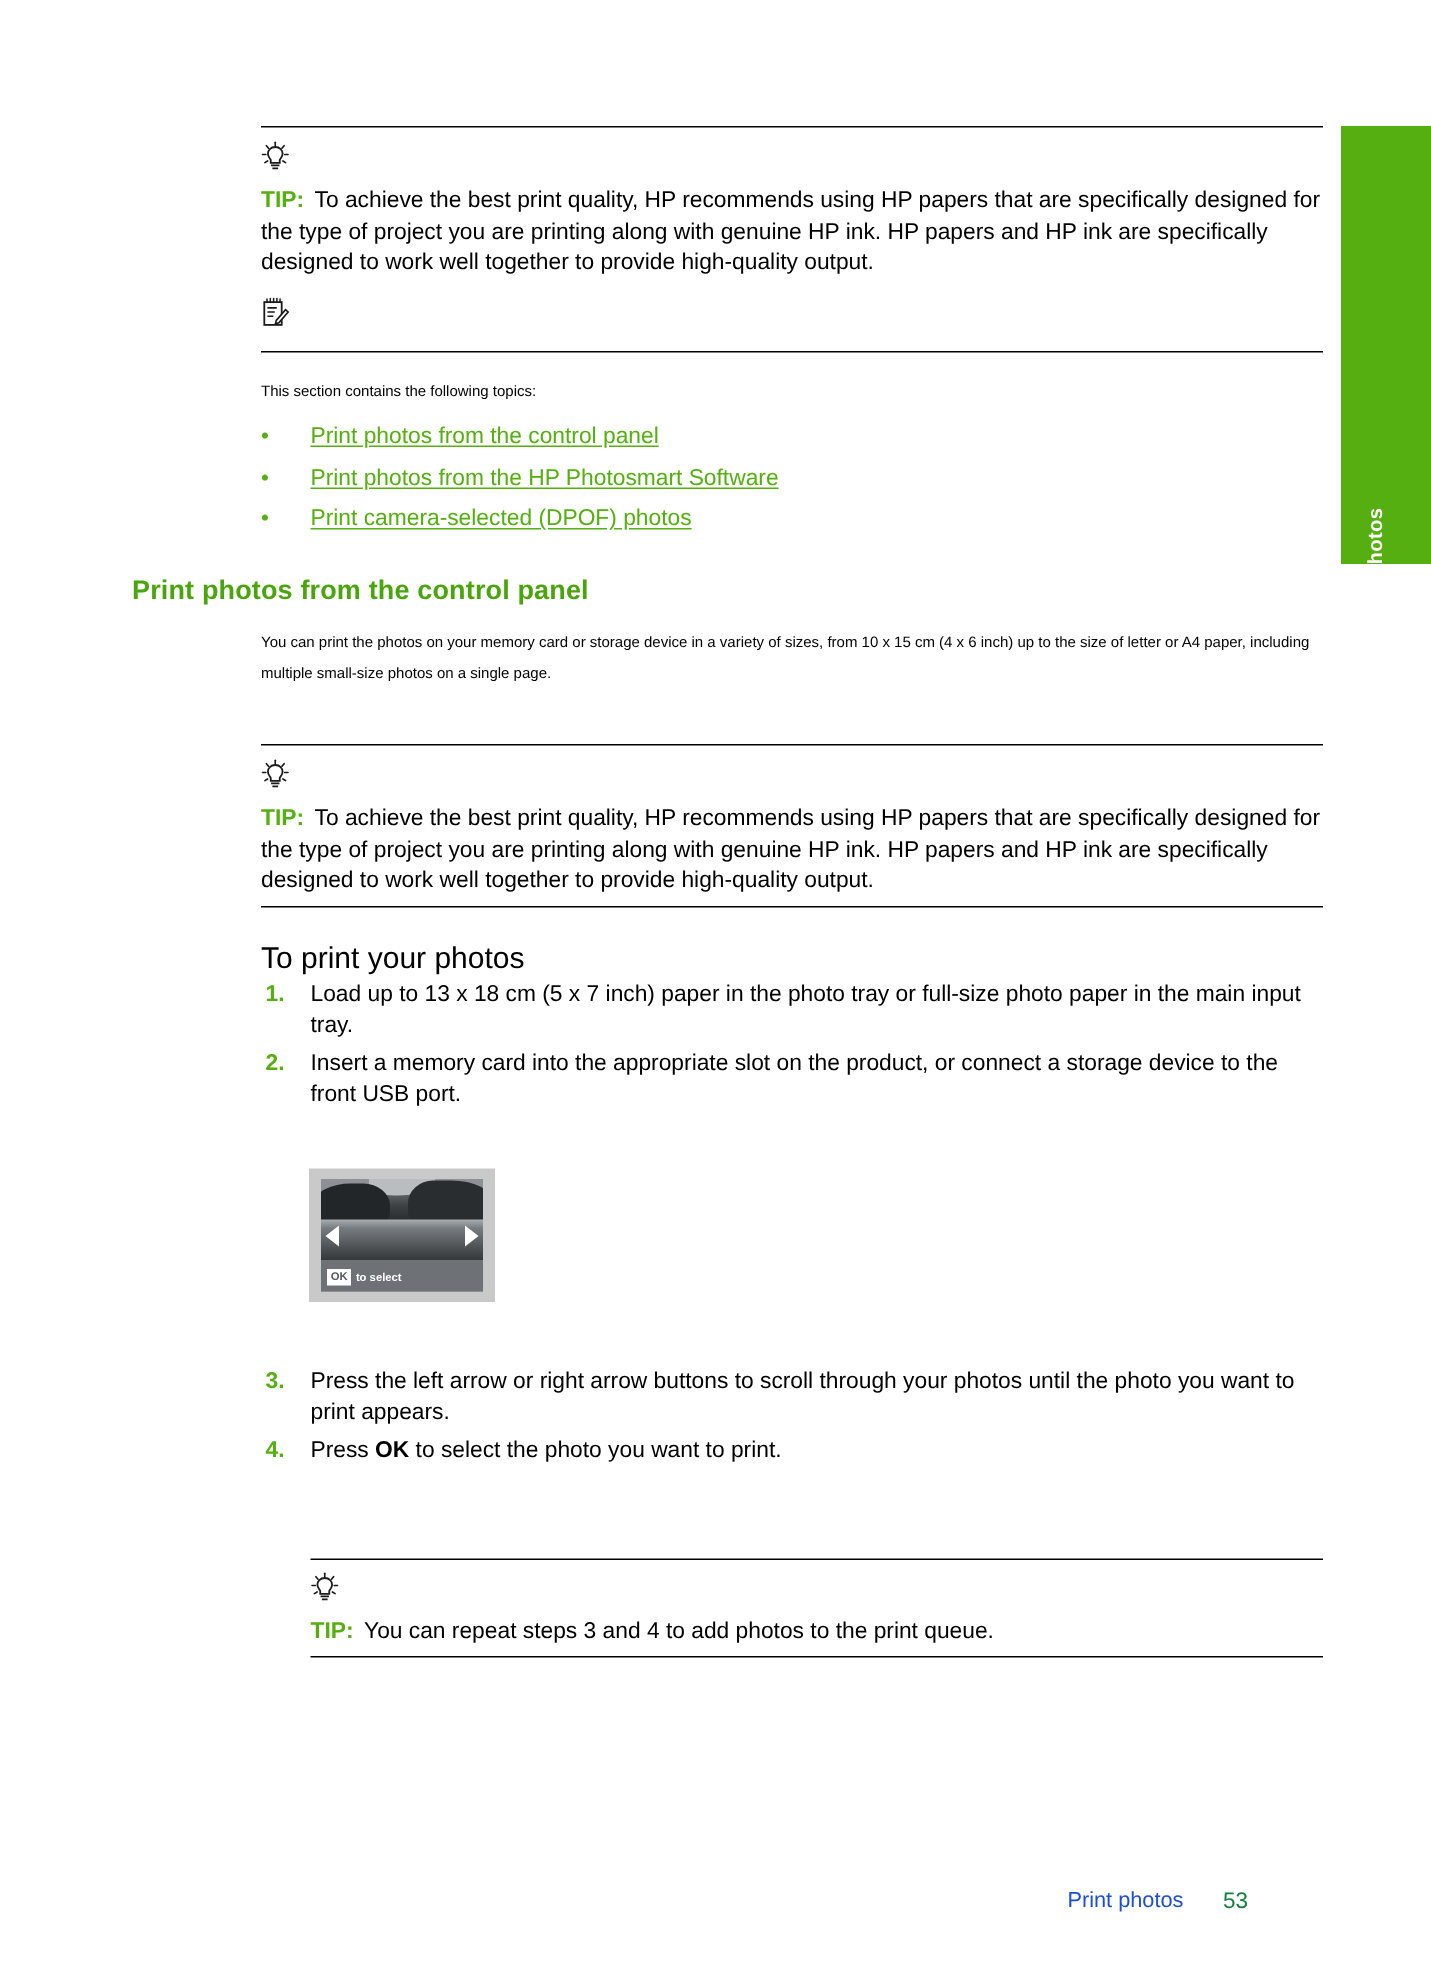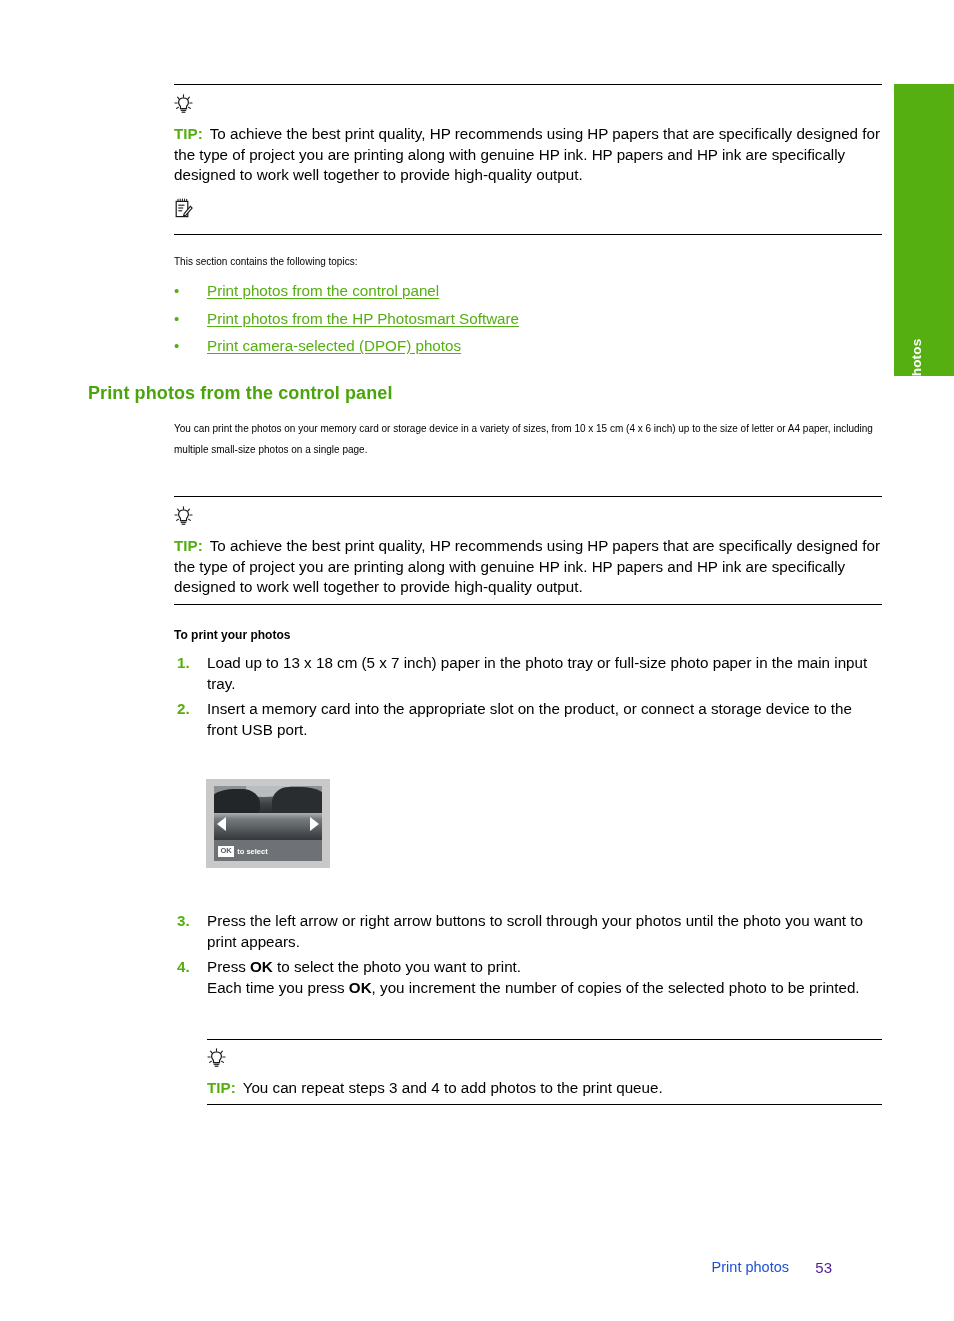--- a/index.html
+++ b/index.html
@@ -93,22 +93,22 @@
   .section-heading {
     position: absolute;
     font-size: 18px;
     font-weight: bold;
     color: #4aa50d;
     letter-spacing: 0.1px;
   }
 
   .sub-heading {
     position: absolute;
-    font-size: 12px;
-    font-weight: bold;
+    font-size: 20px;
+    font-weight: normal;
   }
 
   
   .bullets {
     position: absolute;
   }
   .bullet-row {
     display: flex;
     align-items: flex-start;
     margin-bottom: 7.5px;
@@ -258,21 +258,21 @@
     right: 105px;
     top: 1259px;
     font-size: 14.5px;
     color: #1d4ed8;
   }
   .footer-page {
     position: absolute;
     right: 62px;
     top: 1259px;
     font-size: 15px;
-    color: #4c1d95;
+    color: #15803d;
   }
 
   .icon-svg { display: block; }
 </style>
 </head>
 <body>
 
 <div class="page">
 
   <div class="side-tab">
@@ -405,21 +405,20 @@
 
     <div class="steps" style="left:174px; top:910px; width:712px;">
       <div class="step-row">
         <span class="step-num">3.</span>
         <span class="step-text">Press the left arrow or right arrow buttons to scroll through your photos until the photo you want to print appears.</span>
       </div>
       <div class="step-row" style="margin-top:4px;">
         <span class="step-num">4.</span>
         <span class="step-text">
           <span><span>Press </span><b>OK</b><span> to select the photo you want to print.</span></span><br>
-          <span><span>Each time you press </span><b>OK</b><span>, you increment the number of copies of the selected photo to be printed.</span></span>
         </span>
       </div>
     </div>
 
     <div class="admon-block" style="left:207px; top:1039px; width:675px;">
       <div class="admon" style="padding:6px 0 5px 0;">
         <div class="admon-icon">
           <svg class="icon-svg" width="19" height="21" viewBox="0 0 19 21" aria-hidden="true">
             <g stroke="#1a1a1a" stroke-width="1.1" fill="none" stroke-linecap="round">
               <line x1="9.5" y1="0.8" x2="9.5" y2="3.2"></line>

